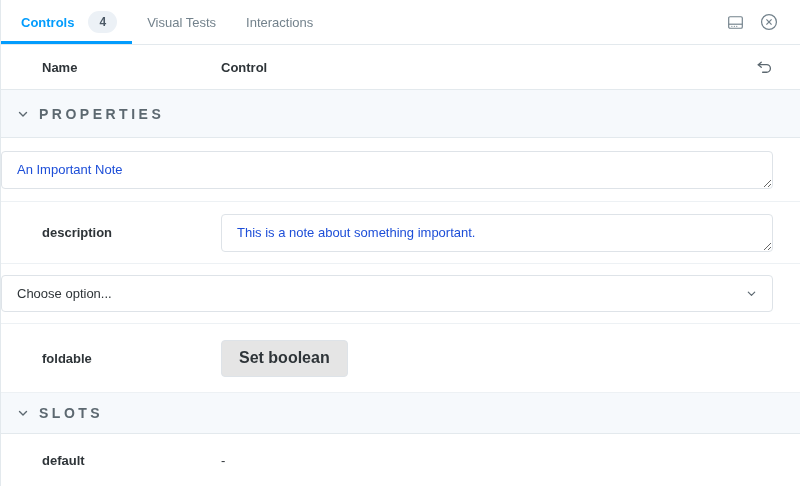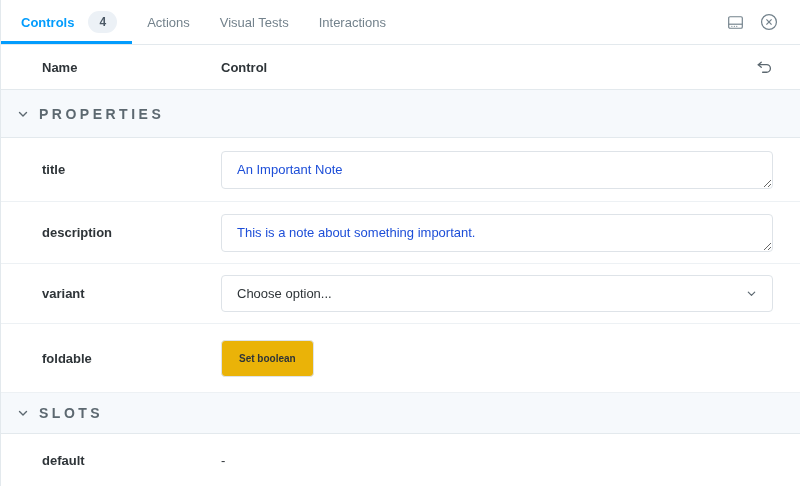--- a/index.html
+++ b/index.html
@@ -134,40 +134,37 @@
     color: #2E3438;
     cursor: pointer;
   }
   .control-select .chev { color: #5C6870; display: flex; }
 
   .control-button {
     height: 37px;
     padding: 0 17px;
     border: 1px solid #DEE3E8;
     border-radius: 4px;
-    background: #eab308;
+    background: #e5e5e5;
     font-family: "Liberation Sans", sans-serif;
-    font-size: 10px;
+    font-size: 16px;
     font-weight: 700;
     color: #2E3438;
     cursor: pointer;
   }
   .dash-value { color: #2E3438; }
 </style>
 </head>
 <body>
 
 <div class="tabbar">
   <div class="tabs">
     <div class="tab first active">
       <span>Controls</span>
       <span class="badge">4</span>
-    </div>
-    <div class="tab">
-      <span>Actions</span>
     </div>
     <div class="tab">
       <span>Visual Tests</span>
     </div>
     <div class="tab">
       <span>Interactions</span>
     </div>
   </div>
   <div class="tabbar-spacer"></div>
   <div class="tabbar-icons">
@@ -212,35 +209,33 @@
 <div class="section properties">
   <span class="chev">
     <svg width="12" height="12" viewBox="0 0 12 12" fill="none" stroke="currentColor" stroke-width="1.4" stroke-linecap="round" stroke-linejoin="round">
       <polyline points="2.5,4.5 6,8 9.5,4.5"></polyline>
     </svg>
   </span>
   <span class="section-label">PROPERTIES</span>
 </div>
 
 <div class="row row-title">
-  <div class="col-name arg-name">title</div>
   <div class="col-control">
     <textarea class="control-textarea" rows="1" style="">An Important Note</textarea>
   </div>
 </div>
 
 <div class="row row-description">
   <div class="col-name arg-name">description</div>
   <div class="col-control">
     <textarea class="control-textarea" rows="1" style="">This is a note about something important.</textarea>
   </div>
 </div>
 
 <div class="row row-variant">
-  <div class="col-name arg-name">variant</div>
   <div class="col-control">
     <div class="control-select">
       <span>Choose option...</span>
       <span class="chev">
         <svg width="11" height="11" viewBox="0 0 12 12" fill="none" stroke="currentColor" stroke-width="1.3" stroke-linecap="round" stroke-linejoin="round">
           <polyline points="2.5,4.5 6,8 9.5,4.5"></polyline>
         </svg>
       </span>
     </div>
   </div>

